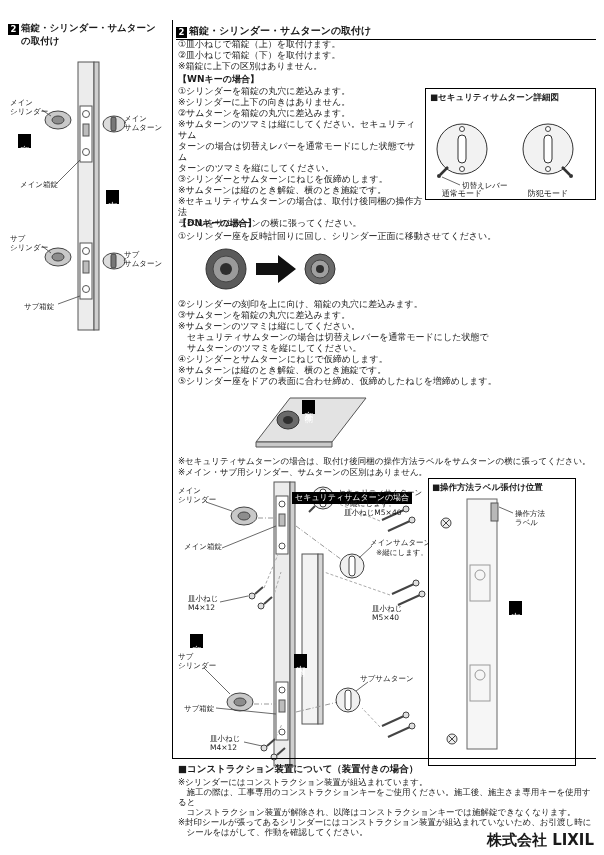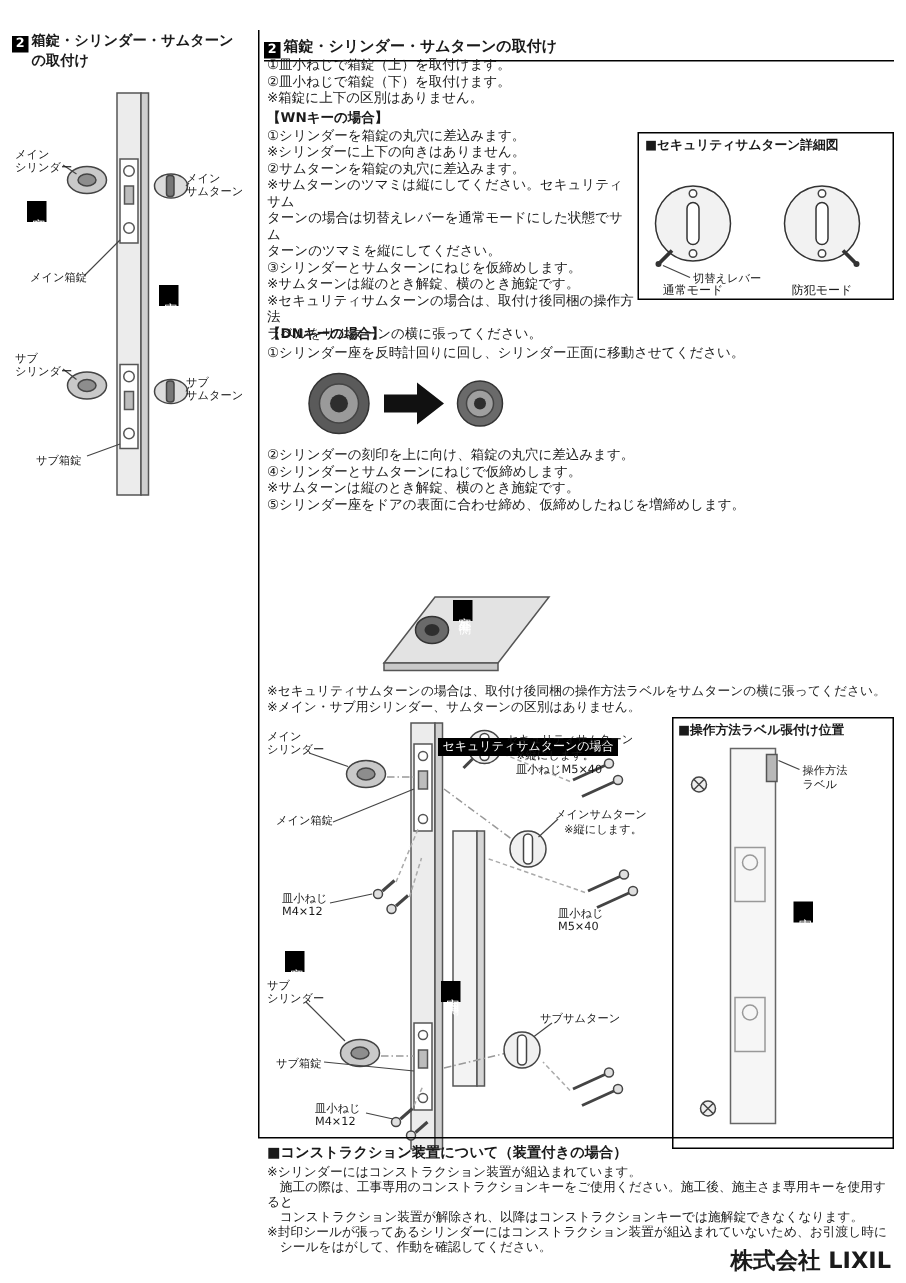--- a/index.html
+++ b/index.html
@@ -158,20 +158,24 @@
     <polygon points="58,20 80,20 80,12 98,26 80,40 80,32 58,32" fill="#111"></polygon>
     <g>
       <circle cx="122" cy="26" r="15" fill="#6a6a6a" stroke="#333"></circle>
       <circle cx="122" cy="26" r="9" fill="#9f9f9f" stroke="#444"></circle>
       <circle cx="122" cy="26" r="4" fill="#2e2e2e"></circle>
     </g>
   </svg>
 
   <div class="abs" style="left:178px;top:299px;width:412px;">
     <div class="t">②シリンダーの刻印を上に向け、箱錠の丸穴に差込みます。</div>
+    <div class="t">③サムターンを箱錠の丸穴に差込みます。</div>
+    <div class="t pre">※サムターンのツマミは縦にしてください。
+　セキュリティサムターンの場合は切替えレバーを通常モードにした状態で
+　サムターンのツマミを縦にしてください。</div>
     <div class="t">④シリンダーとサムターンにねじで仮締めします。</div>
     <div class="t">※サムターンは縦のとき解錠、横のとき施錠です。</div>
     <div class="t">⑤シリンダー座をドアの表面に合わせ締め、仮締めしたねじを増締めします。</div>
   </div>
 
   <div class="abs" style="left:238px;top:388px;width:150px;height:62px;">
     <svg width="150" height="62" viewBox="0 0 150 62">
       <polygon points="18,54 52,10 128,10 94,54" fill="#e3e3e3" stroke="#555"></polygon>
       <polygon points="18,54 94,54 94,59 18,59" fill="#c9c9c9" stroke="#555"></polygon>
       <g>
@@ -298,21 +302,21 @@
     <div class="abs vtag" style="left:14px;top:158px;">室外側</div>
     <div class="abs t75 pre" style="left:2px;top:176px;">サブ
 シリンダー</div>
     <div class="abs vtag" style="left:118px;top:178px;">室内側</div>
     <div class="abs t75" style="left:8px;top:228px;">サブ箱錠</div>
     <div class="abs t75" style="left:184px;top:198px;">サブサムターン</div>
     <div class="abs t75 pre" style="left:34px;top:258px;">皿小ねじ
 M4×12</div>
   </div>
 
-  <div class="abs bx" style="left:448px;top:478px;width:148px;height:288px;">
+  <div class="abs bx" style="left:428px;top:478px;width:148px;height:288px;">
     <div class="abs t85 b" style="left:3px;top:3px;">■操作方法ラベル張付け位置</div>
     <svg class="abs" style="left:0;top:14px;" width="146" height="272" viewBox="0 0 146 272">
       <rect x="38" y="6" width="30" height="250" fill="#f6f6f6" stroke="#666"></rect>
       <rect x="62" y="10" width="7" height="18" fill="#b8b8b8" stroke="#555"></rect>
       <g>
         <rect x="41" y="72" width="20" height="36" fill="none" stroke="#999"></rect>
         <circle cx="51" cy="82" r="5" fill="none" stroke="#999"></circle>
       </g>
       <g>
         <rect x="41" y="172" width="20" height="36" fill="none" stroke="#999"></rect>

